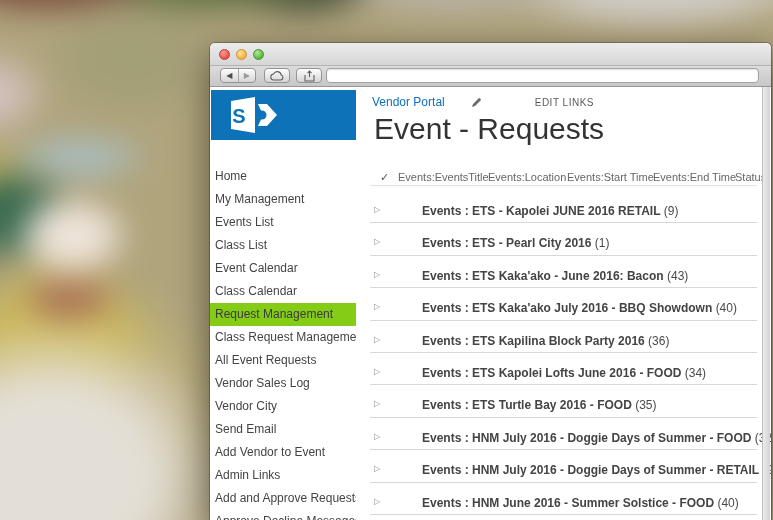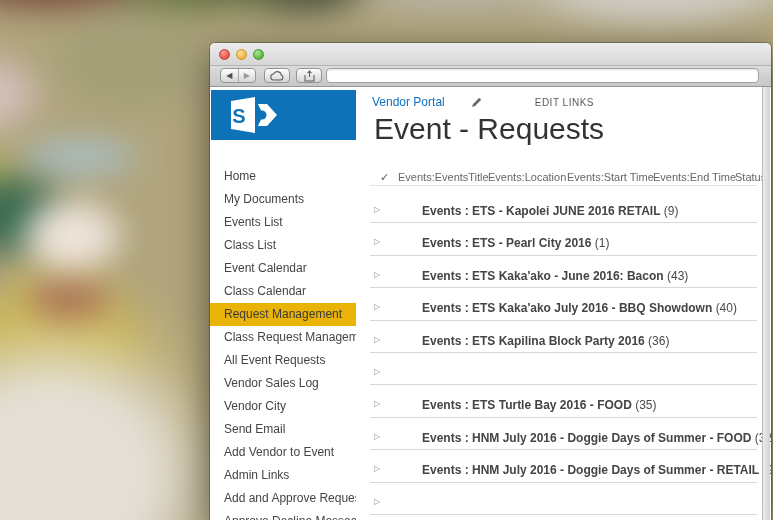--- a/index.html
+++ b/index.html
@@ -80,23 +80,23 @@
     background:linear-gradient(90deg,#ececec,#d2d2d2);
     border-left:1px solid #bdbdbd;
   }
   .sidebar{position:absolute;left:0;top:0;width:146px;bottom:0;}
   .splogo{
     position:absolute;left:1px;top:3px;width:145px;height:50px;background:#0e72b8;cursor:pointer;
   }
   .nav{position:absolute;left:0;top:78px;right:0;}
   .side-item{
     height:23px;line-height:23px;font-size:12px;color:#444;
-    padding-left:14px;cursor:pointer;white-space:nowrap;overflow:hidden;
-  }
-  .side-item.active{background:#eab308;color:#3b3b3b;}
+    padding-left:5px;cursor:pointer;white-space:nowrap;overflow:hidden;
+  }
+  .side-item.active{background:#84cc16;color:#3b3b3b;}
   .main{position:absolute;left:160px;top:0;right:14px;bottom:0;}
   .crumbs{position:absolute;left:2px;top:8px;height:14px;display:flex;align-items:center;}
   .portal-link{font-size:12px;font-weight:normal;color:#0f70c0;text-decoration:none;cursor:pointer;}
   .editlinks{display:flex;align-items:center;margin-left:26px;cursor:pointer;color:#5a5a5a;gap:48px;}
   .editlinks span{font-size:10px;letter-spacing:.5px;margin-left:5px;color:#5a5a5a;}
   .page-title{
     position:absolute;left:0;top:21px;margin:4px;font-weight:300;
     font-size:30px;color:#333;letter-spacing:0;white-space:nowrap;
   }
   .cols{position:absolute;left:0;right:0;top:84px;height:14px;border-bottom:1px solid #e2e2e2;font-size:11px;color:#666;}
@@ -148,21 +148,21 @@
       <div class="splogo">
         <svg width="145" height="50" viewBox="0 0 145 50">
           <polygon points="20,11 44,7 44,43 20,39" fill="#ffffff"></polygon>
           <text x="28" y="33" font-family="Liberation Sans, sans-serif" font-size="20" font-weight="bold" fill="#0e72b8" text-anchor="middle">S</text>
           <path d="M47 14 L56 14 L66 25 L56 36 L47 36 L52 25 Z" fill="#ffffff"></path>
           <circle cx="51" cy="25" r="4.5" fill="#0e72b8"></circle>
         </svg>
       </div>
       <nav class="nav" id="side-nav">
           <div class="side-item">Home</div>
-          <div class="side-item">My Documents</div>
+          <div class="side-item">My Management</div>
           <div class="side-item">Events List</div>
           <div class="side-item">Class List</div>
           <div class="side-item">Event Calendar</div>
           <div class="side-item">Class Calendar</div>
           <div class="side-item active">Request Management</div>
           <div class="side-item">Class Request Management</div>
           <div class="side-item">All Event Requests</div>
           <div class="side-item">Vendor Sales Log</div>
           <div class="side-item">Vendor City</div>
           <div class="side-item">Send Email</div>
@@ -210,34 +210,36 @@
           <div class="grow">
             <span class="tri">▷</span>
             <span class="txt"><b>Events : ETS Kaka'ako July 2016 - BBQ Showdown</b> <span class="cnt">(40)</span></span>
           </div>
           <div class="grow">
             <span class="tri">▷</span>
             <span class="txt"><b>Events : ETS Kapilina Block Party 2016</b> <span class="cnt">(36)</span></span>
           </div>
           <div class="grow">
             <span class="tri">▷</span>
+            <span class="txt"><b>Events : ETS Kapolei Lofts June 2016 - FOOD</b> <span class="cnt">(34)</span></span>
           </div>
           <div class="grow">
             <span class="tri">▷</span>
             <span class="txt"><b>Events : ETS Turtle Bay 2016 - FOOD</b> <span class="cnt">(35)</span></span>
           </div>
           <div class="grow">
             <span class="tri">▷</span>
             <span class="txt"><b>Events : HNM July 2016 - Doggie Days of Summer - FOOD</b> <span class="cnt">(32)</span></span>
           </div>
           <div class="grow">
             <span class="tri">▷</span>
             <span class="txt"><b>Events : HNM July 2016 - Doggie Days of Summer - RETAIL</b> <span class="cnt">(9)</span></span>
           </div>
           <div class="grow">
             <span class="tri">▷</span>
+            <span class="txt"><b>Events : HNM June 2016 - Summer Solstice - FOOD</b> <span class="cnt">(40)</span></span>
           </div>
         </div>
     </main>
 
     <div class="pg-scrollbar"></div>
   </div>
 </div>
 
 </body></html>

